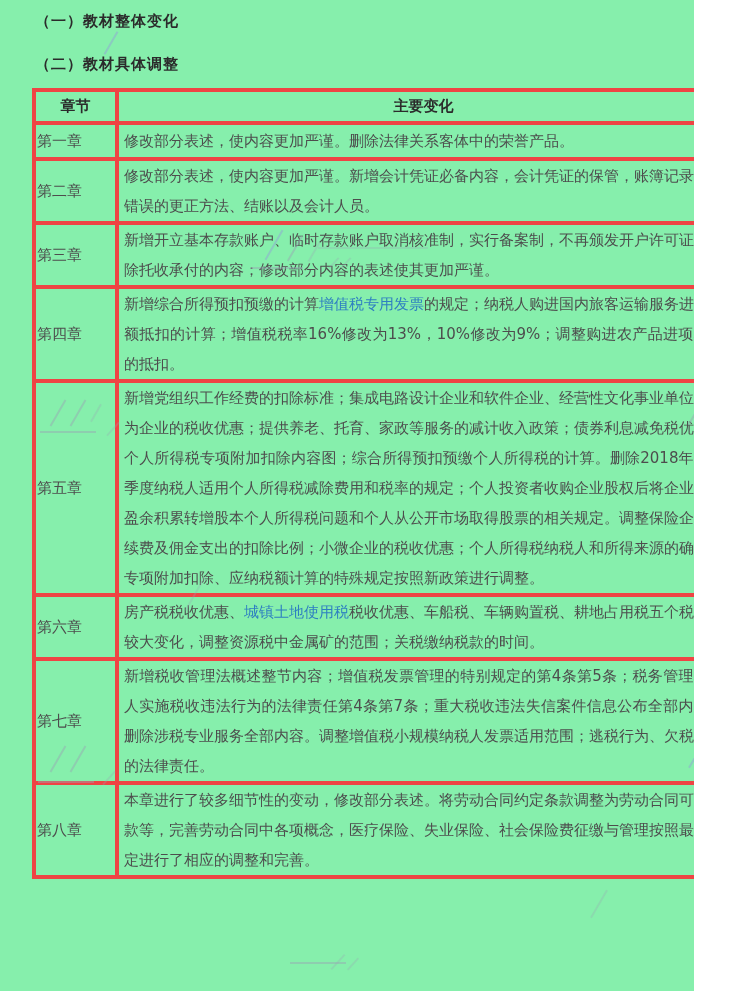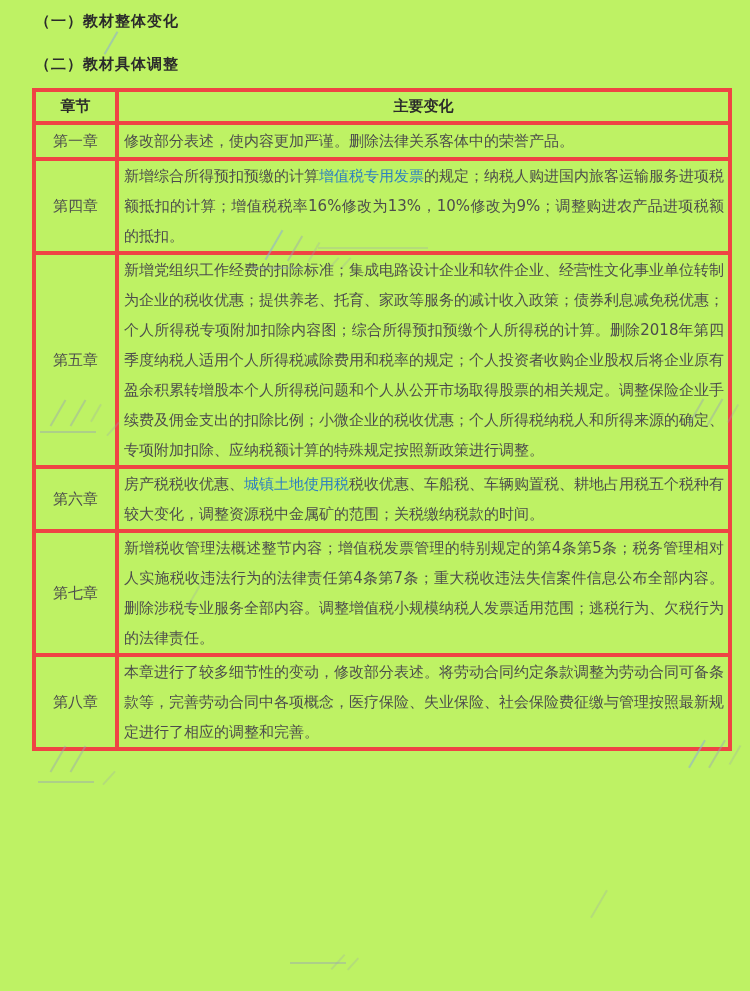--- a/index.html
+++ b/index.html
@@ -1,19 +1,19 @@
 <!DOCTYPE html>
 <html><head>
 <meta charset="utf-8">
 <style>
   html,body{margin:0;padding:0;background:#ffffff;}
   .page{
     position:relative;
-    width:750px;height:991px;
-    background:#bef264;
+    width:694px;height:991px;
+    background:#86efac;
     overflow:hidden;
     font-family:"DejaVu Sans","Liberation Sans",sans-serif;
     color:#4a4a4a;
   }
   .sec-heading{
     font-size:15px;
     font-weight:bold;
     color:#2b2b2b;
     margin:0 0 0 35px;
     letter-spacing:1px;
@@ -43,21 +43,20 @@
   table.changes th{
     height:27px;
     font-weight:bold;
     color:#2b2b2b;
     text-align:center;
     font-size:15px;
   }
   col.c-chapter{width:83px;}
   col.c-changes{width:613px;}
   td.chapter{
-    text-align:center;
     line-height:30px;
   }
   td.changes-cell{
     padding:0 4px 0 5px;
     line-height:30px;
     text-align:justify;
   }
   td.changes-cell .hl{
     color:#2e7fc1;
   }
@@ -89,20 +88,28 @@
     <thead>
       <tr class="r-hd">
         <th>章节</th>
         <th>主要变化</th>
       </tr>
     </thead>
     <tbody>
       <tr class="r1">
         <td class="chapter">第一章</td>
         <td class="changes-cell"><span>修改部分表述，使内容更加严谨。删除法律关系客体中的荣誉产品。</span></td>
+      </tr>
+      <tr>
+        <td class="chapter">第二章</td>
+        <td class="changes-cell"><span>修改部分表述，使内容更加严谨。新增会计凭证必备内容，会计凭证的保管，账簿记录发生错误的更正方法、结账以及会计人员。</span></td>
+      </tr>
+      <tr>
+        <td class="chapter">第三章</td>
+        <td class="changes-cell"><span>新增开立基本存款账户、临时存款账户取消核准制，实行备案制，不再颁发开户许可证；删除托收承付的内容；修改部分内容的表述使其更加严谨。</span></td>
       </tr>
       <tr>
         <td class="chapter">第四章</td>
         <td class="changes-cell"><span>新增综合所得预扣预缴的计算</span><span class="hl">增值税专用发票</span><span>的规定；纳税人购进国内旅客运输服务进项税额抵扣的计算；增值税税率16%修改为13%，10%修改为9%；调整购进农产品进项税额的抵扣。</span></td>
       </tr>
       <tr>
         <td class="chapter">第五章</td>
         <td class="changes-cell"><span>新增党组织工作经费的扣除标准；集成电路设计企业和软件企业、经营性文化事业单位转制为企业的税收优惠；提供养老、托育、家政等服务的减计收入政策；债券利息减免税优惠；个人所得税专项附加扣除内容图；综合所得预扣预缴个人所得税的计算。删除2018年第四季度纳税人适用个人所得税减除费用和税率的规定；个人投资者收购企业股权后将企业原有盈余积累转增股本个人所得税问题和个人从公开市场取得股票的相关规定。调整保险企业手续费及佣金支出的扣除比例；小微企业的税收优惠；个人所得税纳税人和所得来源的确定、专项附加扣除、应纳税额计算的特殊规定按照新政策进行调整。</span></td>
       </tr>
       <tr>

